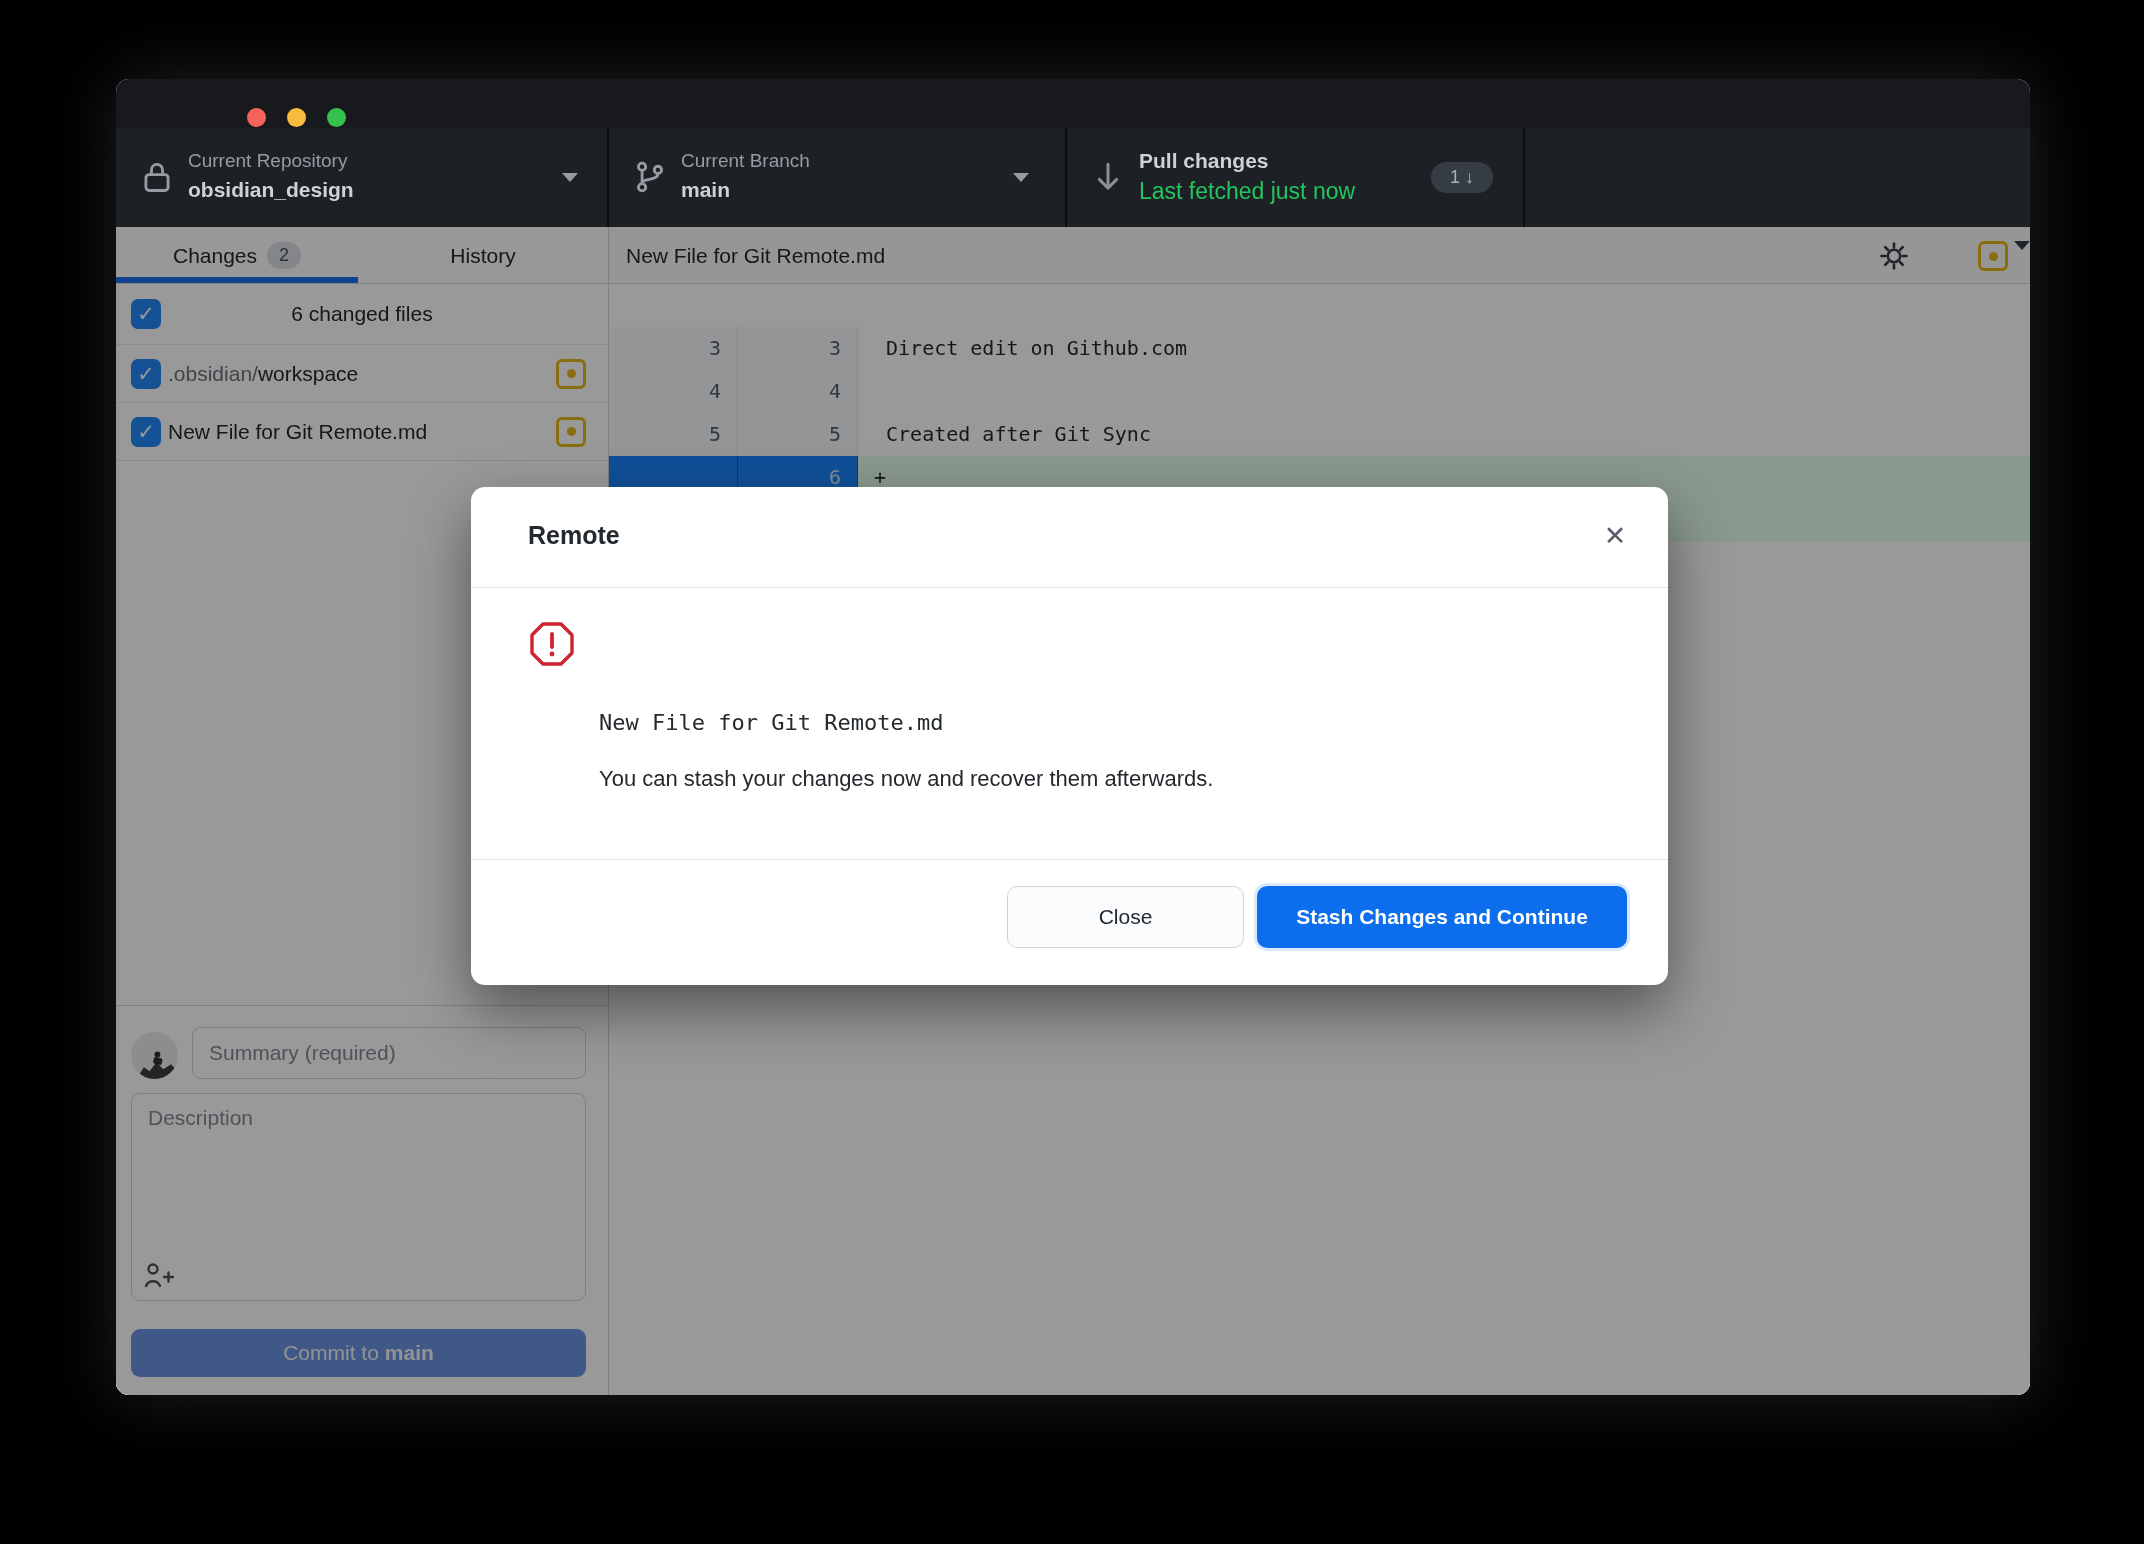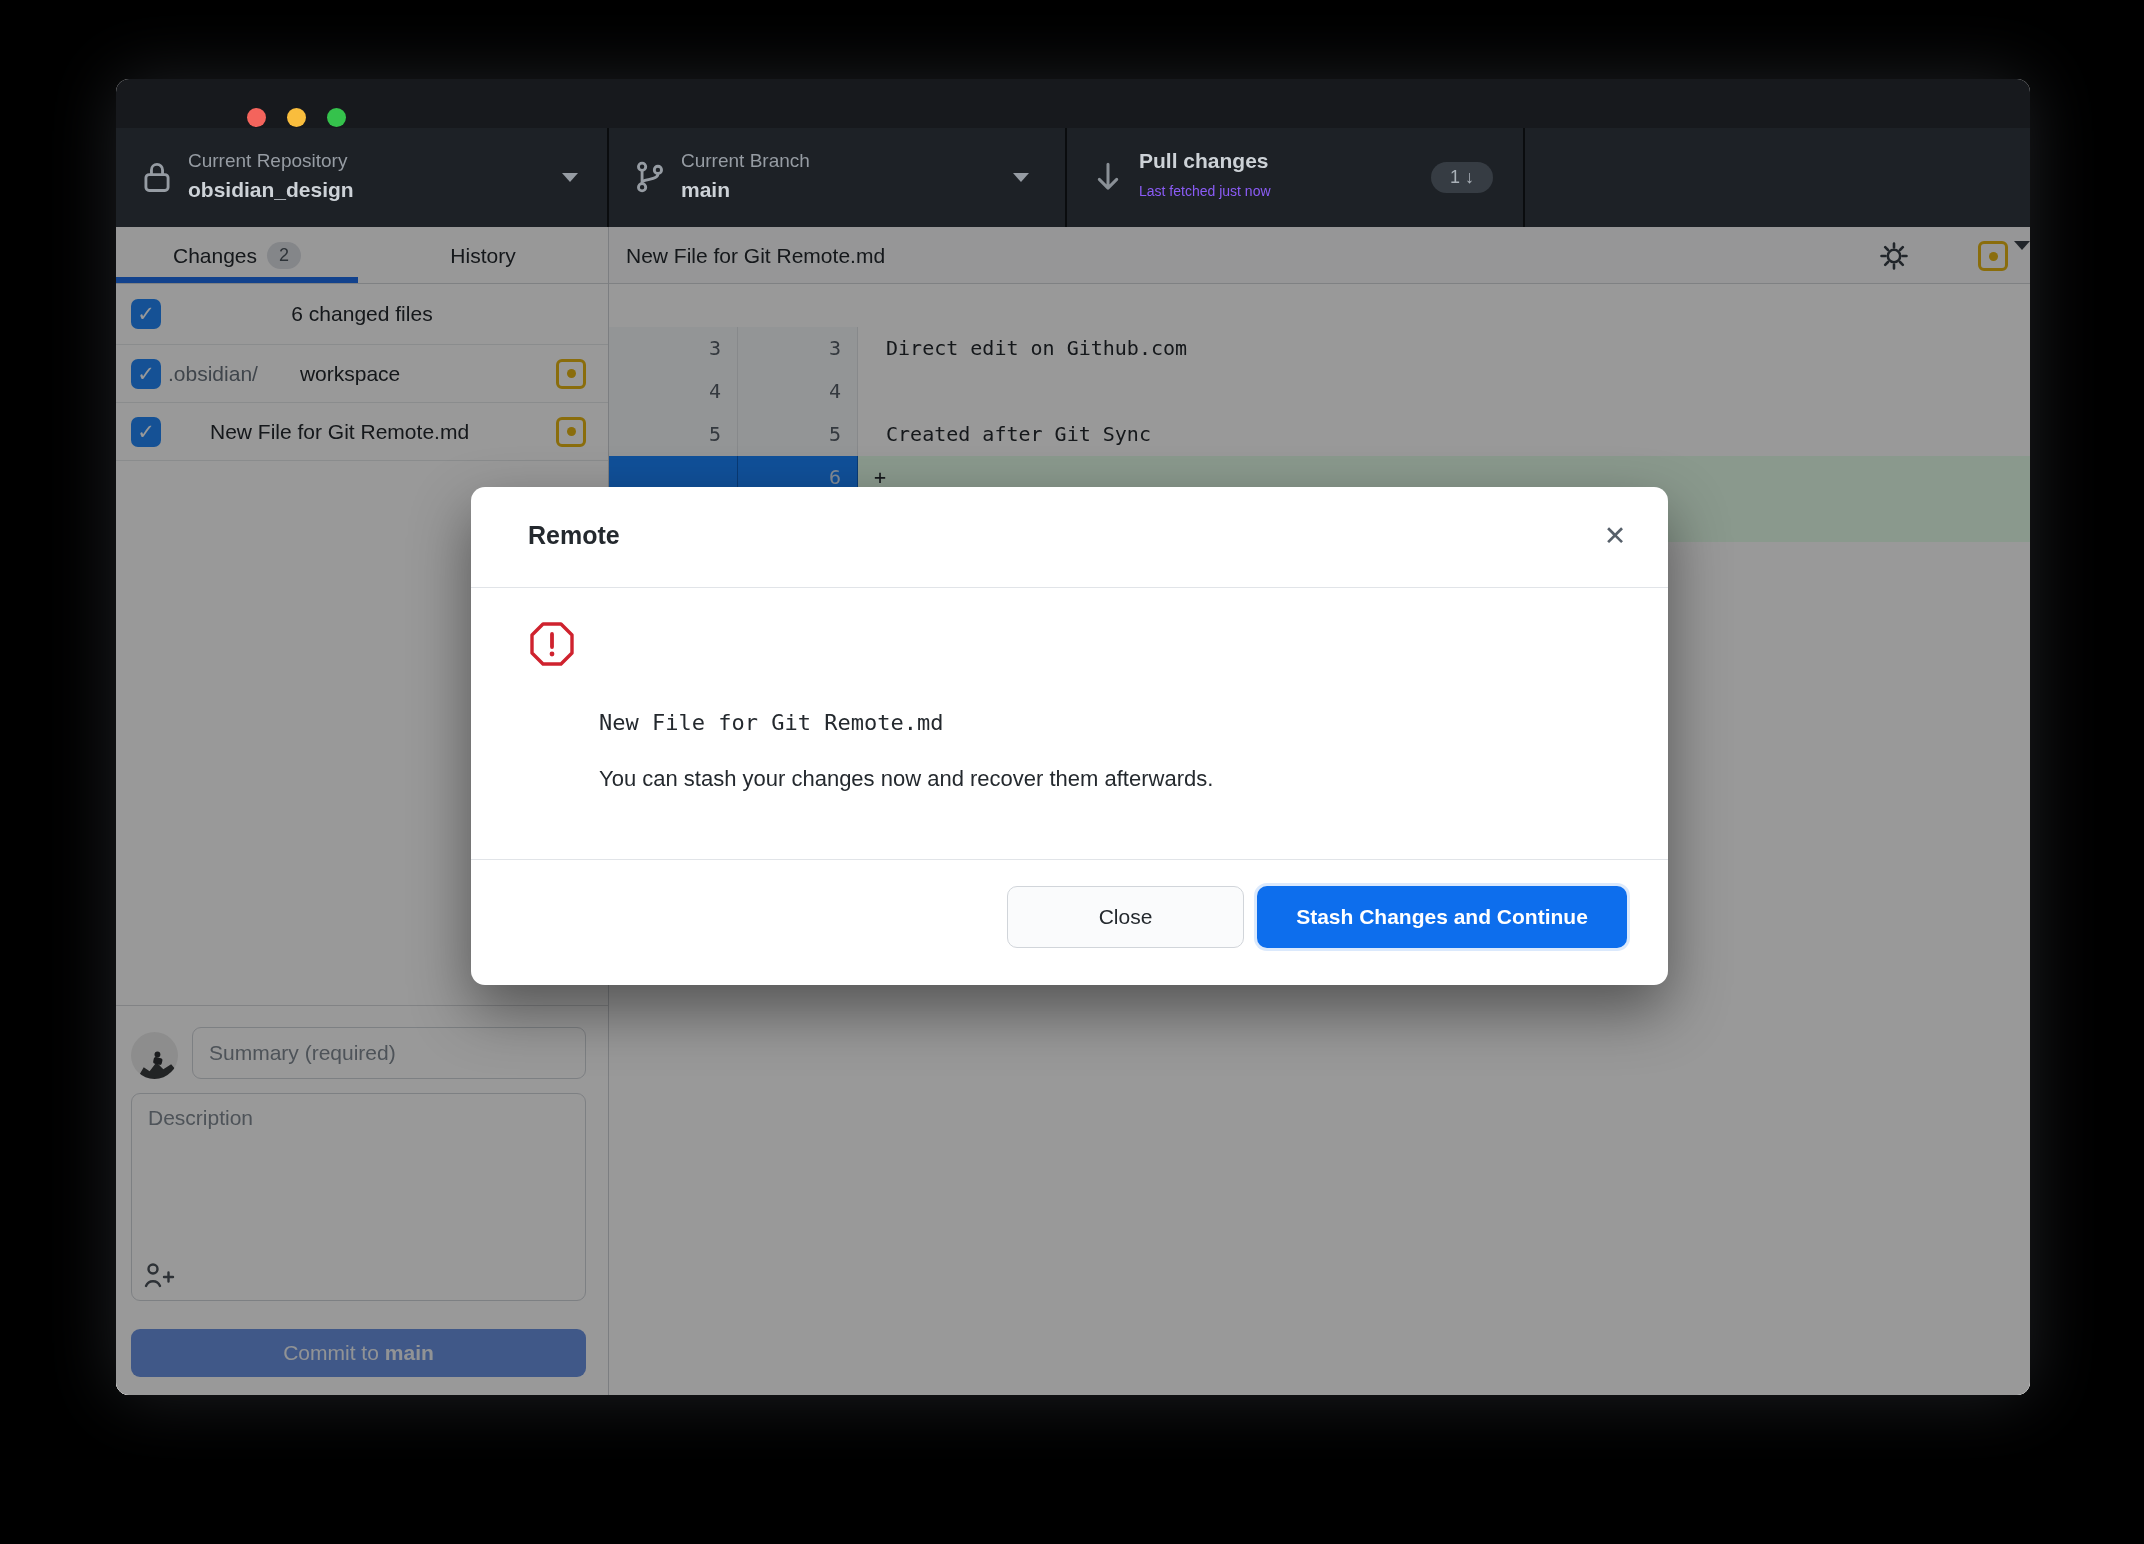--- a/index.html
+++ b/index.html
@@ -16,21 +16,21 @@
   
   .toolbar{position:absolute;left:0;top:49px;right:0;height:99px;background:#1d2126;}
   .tb-sec{position:absolute;top:0;height:99px;border-right:2px solid #0a0c0e;box-sizing:border-box;}
   .tb-repo{left:0;width:493px;}
   .tb-branch{left:493px;width:458px;}
   .tb-pull{left:951px;width:458px;}
   .tb-icon{position:absolute;left:22px;top:30px;width:38px;height:38px;}
   .tb-texts{position:absolute;left:72px;top:18px;right:60px;}
   .tb-label{font-size:19px;color:#969ca3;line-height:29px;white-space:nowrap;}
   .tb-strong{font-size:21px;font-weight:bold;color:#cdd2d7;line-height:30px;white-space:nowrap;}
-  .tb-sub{font-size:14px;color:#8b5cf6;line-height:30px;white-space:nowrap;}
+  .tb-sub{font-size:23px;color:#22c55e;line-height:30px;white-space:nowrap;}
   .caret{position:absolute;width:0;height:0;border-left:8px solid transparent;border-right:8px solid transparent;
          border-top:9px solid #969ca3;top:45px;}
   .tb-repo .caret{left:446px;}
   .tb-branch .caret{left:404px;}
   .pull-badge{position:absolute;right:30px;top:34px;height:31px;min-width:62px;border-radius:16px;
               background:#363c43;color:#aab1b8;font-size:18px;line-height:31px;text-align:center;padding:0 10px;box-sizing:border-box;}
   
   .content{position:absolute;left:0;top:148px;right:0;bottom:0;background:#fff;padding-left:44px;}
   .sidebar{position:absolute;left:0;top:0;width:493px;bottom:0;background:#fff;border-right:1px solid #cfd3d7;box-sizing:border-box;}
   .tabbar{position:absolute;left:0;top:0;width:492px;height:57px;background:#fdfdfe;border-bottom:1px solid #d4d7db;box-sizing:border-box;}
@@ -42,21 +42,21 @@
   .count-badge{display:inline-block;min-width:34px;height:27px;border-radius:14px;background:#dde0e4;
                color:#4c555e;font-size:18px;line-height:27px;text-align:center;}
   .filelist-row{position:absolute;left:0;width:492px;height:58px;border-bottom:1px solid #e7e9eb;box-sizing:border-box;background:#fff;}
   .row-hdr{top:57px;height:61px;}
   .row-f1{top:118px;}
   .row-f2{top:176px;}
   .checkbox{position:absolute;left:15px;top:50%;margin-top:-15px;width:30px;height:30px;border-radius:7px;
             background:#2388f9;color:#fff;font-size:21px;font-weight:bold;text-align:center;line-height:30px;}
   .row-center-label{position:absolute;left:0;right:0;top:0;bottom:0;display:flex;align-items:center;justify-content:center;
                     font-size:21px;color:#24292e;}
-  .fname{position:absolute;left:52px;top:0;bottom:0;display:flex;align-items:center;font-size:21px;color:#24292e;white-space:nowrap;gap:42px;}
+  .fname{position:absolute;left:52px;top:0;bottom:0;display:flex;align-items:center;font-size:21px;color:#24292e;white-space:nowrap;}
   .fdir{color:#6a737d;}
   .mod-icon{position:absolute;right:22px;top:50%;margin-top:-15px;width:30px;height:30px;border:3.5px solid #e6b614;
             border-radius:6px;box-sizing:border-box;}
   .mod-icon::after{content:"";position:absolute;left:50%;top:50%;width:9px;height:9px;margin:-4.5px 0 0 -4.5px;
                    border-radius:50%;background:#e6b614;}
   
   .commit-panel{position:absolute;left:0;bottom:0;width:492px;top:778px;background:#fff;border-top:1px solid #d9dbde;box-sizing:border-box;}
   .avatar{position:absolute;left:15px;top:26px;width:47px;height:47px;border-radius:50%;overflow:hidden;}
   .summary-input{position:absolute;left:76px;top:21px;width:394px;height:52px;border:1px solid #d1d5da;border-radius:9px;
                  box-sizing:border-box;background:#fff;font-size:21px;padding:0 16px;color:#24292e;outline:none;

